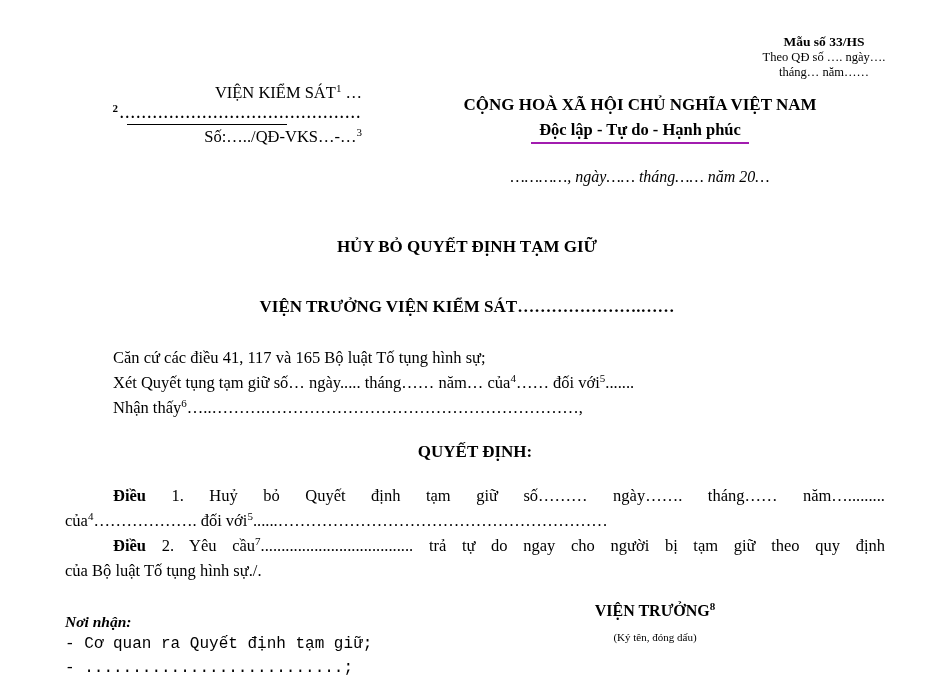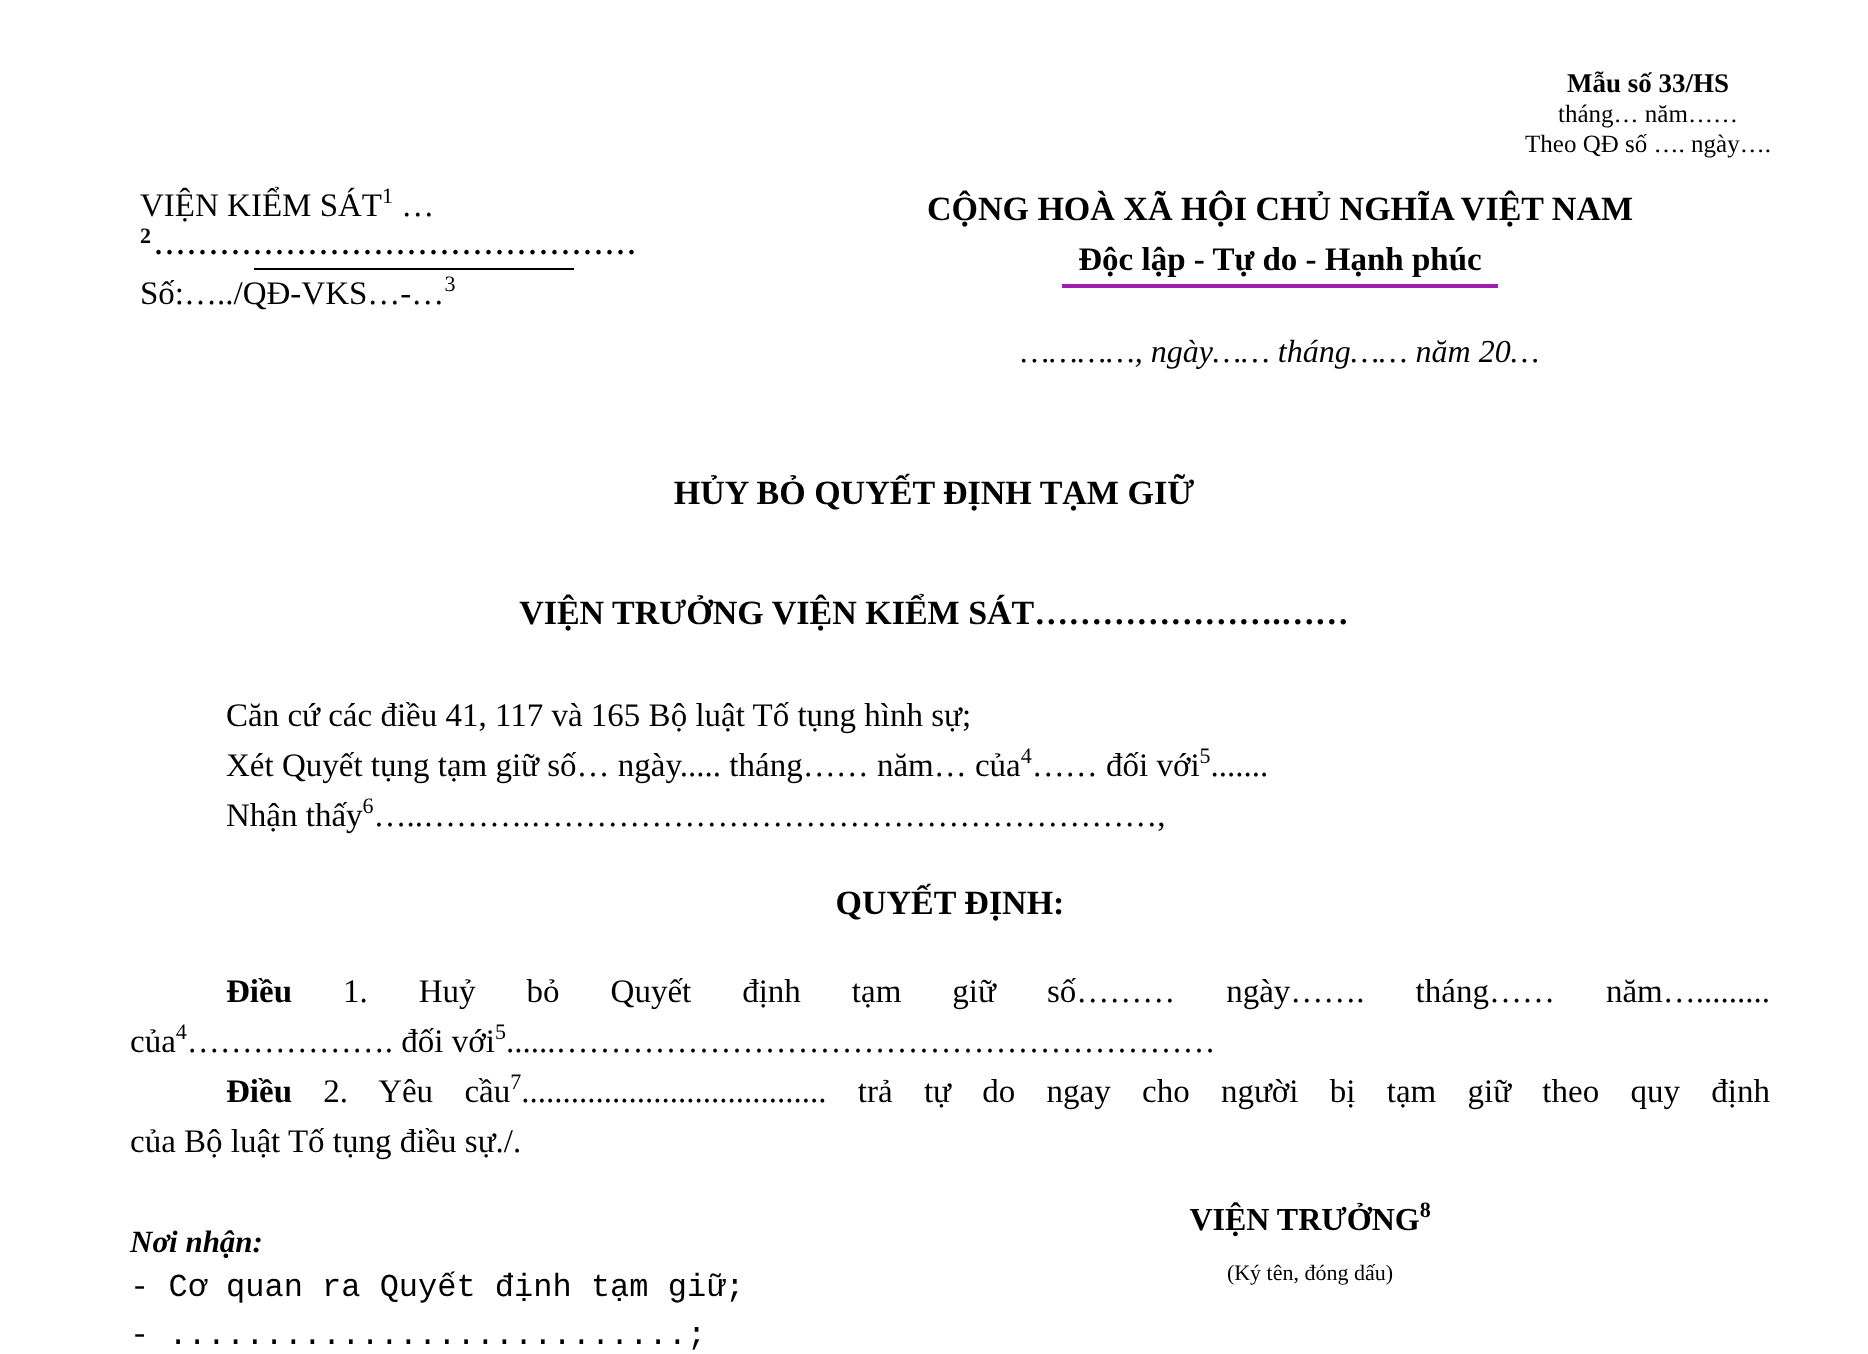--- a/index.html
+++ b/index.html
@@ -4,21 +4,21 @@
 <style>
   * { margin: 0; padding: 0; box-sizing: border-box; }
   html, body { width: 934px; height: 677px; background: #ffffff; }
   body { font-family: "Liberation Serif", "DejaVu Serif", serif; color: #000; position: relative; overflow: hidden; }
   .page { position: absolute; inset: 0; background: #fff; margin-top: 29px; }
 
   .form-ref { position: absolute; top: 4px; right: 12px; width: 196px; text-align: center; }
   .form-ref .ref-title { font-weight: bold; font-size: 13.5px; line-height: 17px; }
   .form-ref .ref-line { font-size: 12.5px; line-height: 15px; }
 
-  .hdr-left { position: absolute; top: 62px; left: 70px; width: 292px; text-align: left; }
+  .hdr-left { position: absolute; top: 52px; left: 70px; width: 292px; text-align: right; }
   .org-name { font-size: 16.5px; line-height: 24px; }
   .org-dots { font-weight: bold; font-size: 14px; line-height: 18px; letter-spacing: 2px; white-space: nowrap; }
   .org-underline { width: 160px; height: 0; border-bottom: 1.5px solid #000; margin: 1px 0 1px 57px; }
   .org-number { font-size: 16.5px; line-height: 22px; }
 
   .hdr-right { position: absolute; top: 64px; left: 395px; width: 490px; text-align: center; }
   .national-title { font-weight: bold; font-size: 17px; line-height: 24px; }
   .motto { display: inline-block; font-weight: bold; font-size: 16.5px; line-height: 22px; border-bottom: 2px solid #a21caf; padding: 0 8px 1px 8px; margin-top: 2px; }
   .date-line { font-style: italic; font-size: 16px; margin-top: 24px; }
 
@@ -46,22 +46,22 @@
 
   .tick-mark { position: absolute; left: 57px; top: 666px; width: 2px; height: 11px; background: #2a2a2a; }
 </style>
 </head>
 <body>
 
 <div class="page">
 
   <div class="form-ref">
     <div class="ref-title">Mẫu số 33/HS</div>
+    <div class="ref-line">Theo QĐ số …. ngày….</div>
     <div class="ref-line">tháng… năm……</div>
-    <div class="ref-line">Theo QĐ số …. ngày….</div>
   </div>
 
   <div class="hdr-left">
     <div class="org-name"><span>VIỆN KIỂM SÁT</span><sup class="fnote">1</sup><span> …</span></div>
     <div class="org-dots"><sup class="fnote b">2</sup><span>............................................</span></div>
     <div class="org-underline"></div>
     <div class="org-number"><span>Số:…../QĐ-VKS…-…</span><sup class="fnote">3</sup></div>
   </div>
 
   <div class="hdr-right">
@@ -83,21 +83,21 @@
 
     <div class="decision-heading">QUYẾT ĐỊNH:</div>
 
     <div class="article">
       <span class="jline"><span class="b">Điều</span><span> 1. Huỷ bỏ Quyết định tạm giữ số……… ngày……. tháng…… năm….........</span></span>
       <span class="lline"><span>của</span><sup class="fnote">4</sup><span>………………. đối với</span><sup class="fnote">5</sup><span>......……………………………………………………</span></span>
     </div>
 
     <div class="article">
       <span class="jline"><span class="b">Điều</span><span> 2. Yêu cầu</span><sup class="fnote">7</sup><span>..................................... trả tự do ngay cho người bị tạm giữ theo quy định</span></span>
-      <span class="lline">của Bộ luật Tố tụng điều sự./.</span>
+      <span class="lline">của Bộ luật Tố tụng hình sự./.</span>
     </div>
   </div>
 
   <div class="footer-left">
     <div class="recipients-label">Nơi nhận:</div>
     <div class="recipient-item">- Cơ quan ra Quyết định tạm giữ;</div>
     <div class="recipient-item">-  ...........................;</div>
     <div class="recipient-item">- Lưu: HSVA, HSKS, VP.</div>
   </div>
 

